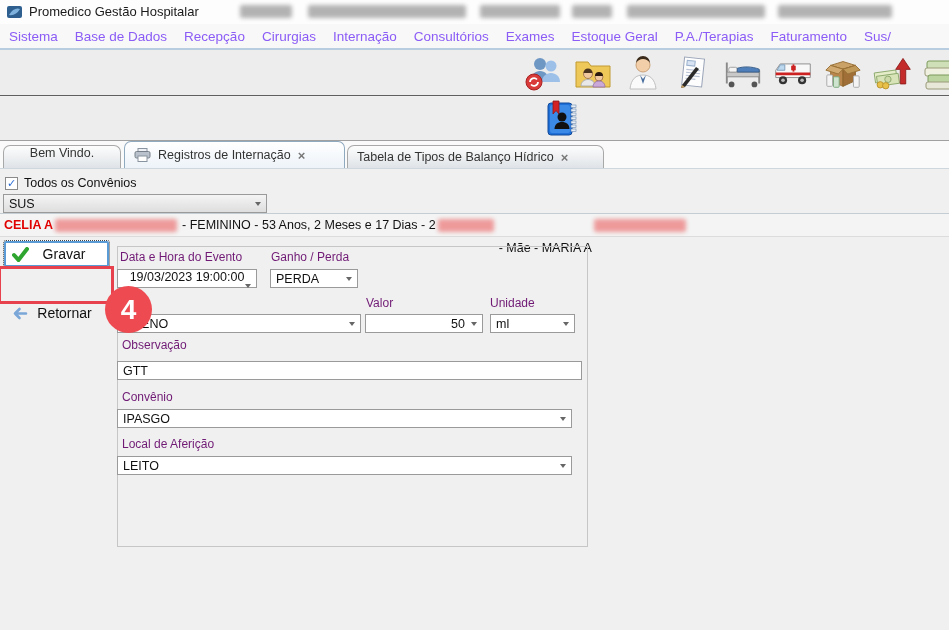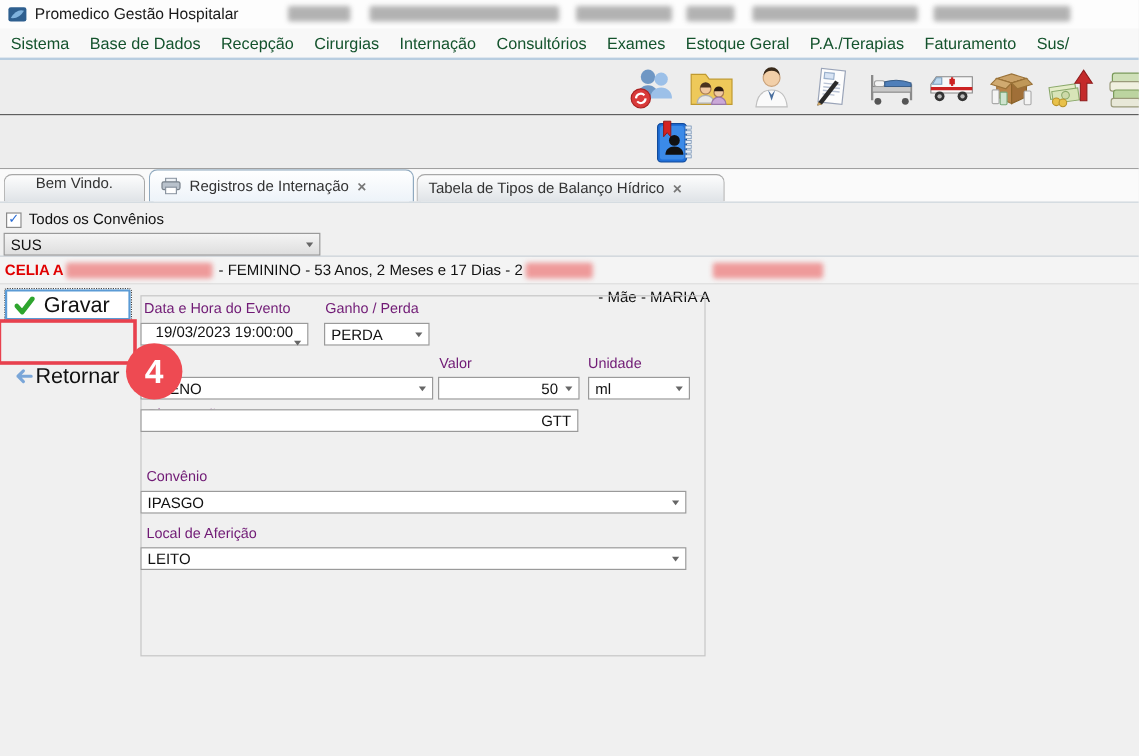--- a/index.html
+++ b/index.html
@@ -10,21 +10,21 @@
   
   .titlebar { position:absolute; left:0; top:0; width:949px; height:24px; background:#fdfdfd; }
   .app-icon { position:absolute; left:6px; top:4px; width:17px; height:16px; }
   .title-text { position:absolute; left:29px; top:4px; font-size:13px; color:#1a1a1a; white-space:nowrap; }
   .t-redact { position:absolute; top:5px; height:13px; background:#9a9a9a; filter:blur(2px); border-radius:2px; opacity:.75; }
 
   
   .menubar { position:absolute; left:0; top:24px; width:949px; height:26px; background:#f8f8f8;
              border-bottom:2px solid #b8cde0; display:flex; align-items:center; padding-left:9px;
              gap:17px; white-space:nowrap; overflow:hidden; }
-  .menu-item { font-size:13.5px; color:#14532d; cursor:default; }
+  .menu-item { font-size:13.5px; color:#8b5cf6; cursor:default; }
 
   
   .toolbar1 { position:absolute; left:0; top:50px; width:949px; height:46px; background:#ededed;
               border-bottom:1px solid #5f5f5f; }
   .tb-icons { position:absolute; right:-14px; top:5px; display:flex; align-items:center; gap:10px; }
   .tb-icon { width:40px; height:36px; display:flex; align-items:center; justify-content:center; cursor:pointer; }
   .toolbar2 { position:absolute; left:0; top:97px; width:949px; height:44px; background:#ededed;
               border-bottom:1px solid #a0a0a0; }
   .addrbook { position:absolute; left:546px; top:3px; cursor:pointer; }
 
@@ -52,21 +52,21 @@
 
   
   .patientbar { position:absolute; left:0; top:214px; width:949px; height:23px; background:#f4f4f4;
                 border-bottom:1px solid #dcdcdc; display:flex; align-items:center; padding-left:4px;
                 font-size:12.5px; color:#111; white-space:nowrap; }
   .p-name { color:#e00000; font-weight:bold; }
   .p-redact { display:inline-block; height:13px; background:#ee9a9a; filter:blur(2px);
               border-radius:2px; margin:0 2px; }
 
   
-  .btn { position:absolute; display:flex; align-items:center; font-size:18px; color:#111; cursor:pointer; }
+  .btn { position:absolute; display:flex; align-items:center; font-size:14px; color:#111; cursor:pointer; }
   .btn-gravar { left:3px; top:240px; width:107px; height:28px; background:#fff;
                 border:1px dotted #444; border-radius:3px; box-shadow:inset 0 0 0 2px #5b9bd5; }
   .btn-assinar { left:3px; top:271px; width:108px; height:27px; background:#fff;
                  border:1px solid #777; border-radius:1px; }
   .btn-retornar { left:3px; top:302px; width:108px; height:22px; background:transparent; border:none; }
   .btn .btn-ico { margin-left:8px; display:flex; }
   .btn .btn-txt { flex:1; text-align:center; margin-right:10px; }
   .annot-rect { position:absolute; left:-2px; top:266px; width:116px; height:38px;
                 border:3px solid #e8414e; z-index:5; pointer-events:none; }
   .badge { position:absolute; left:105px; top:286px; width:47px; height:47px; border-radius:50%;
@@ -316,21 +316,21 @@
     <span class="arrow" style="margin-left:0;"></span>
   </div>
 
   <span class="flabel" style="left:490px; top:296px;">Unidade</span>
   <div class="combo" style="left:490px; top:314px; width:85px; height:19px;">
     <span>ml</span>
     <span class="arrow"></span>
   </div>
 
   <span class="flabel" style="left:122px; top:338px;">Observação</span>
-  <div class="inputbox" style="left:117px; top:341px; width:365px; height:19px;justify-content:flex-end;">
+  <div class="inputbox" style="left:117px; top:361px; width:465px; height:19px;">
     <span>GTT</span>
   </div>
 
   <span class="flabel" style="left:122px; top:390px;">Convênio</span>
   <div class="combo" style="left:117px; top:409px; width:455px; height:19px;gap:20px;">
     <span>IPASGO</span>
     <span class="arrow"></span>
   </div>
 
   <span class="flabel" style="left:122px; top:437px;">Local de Aferição</span>

